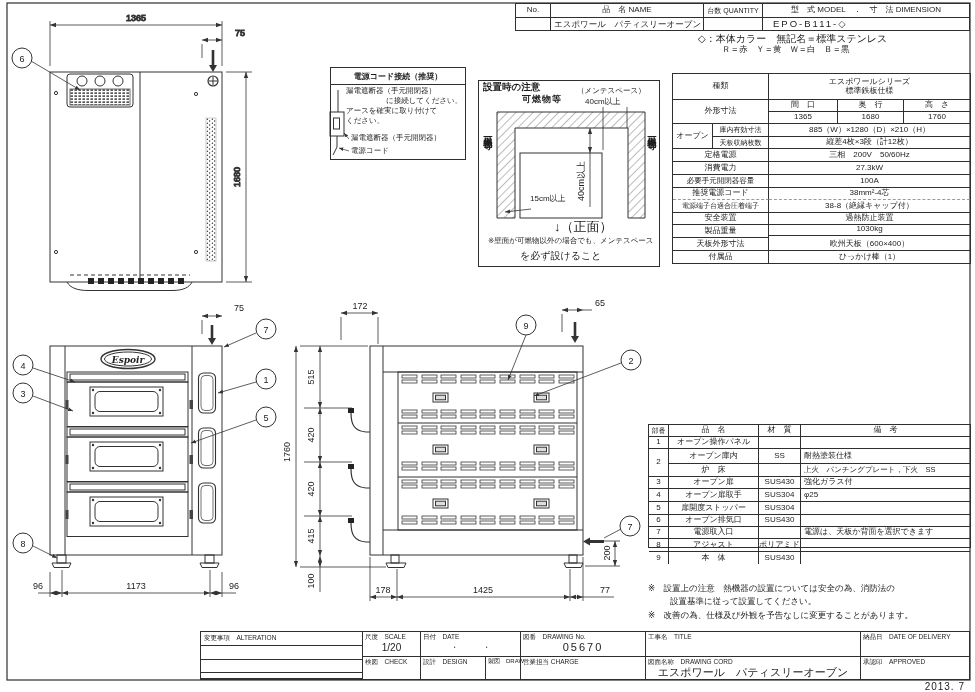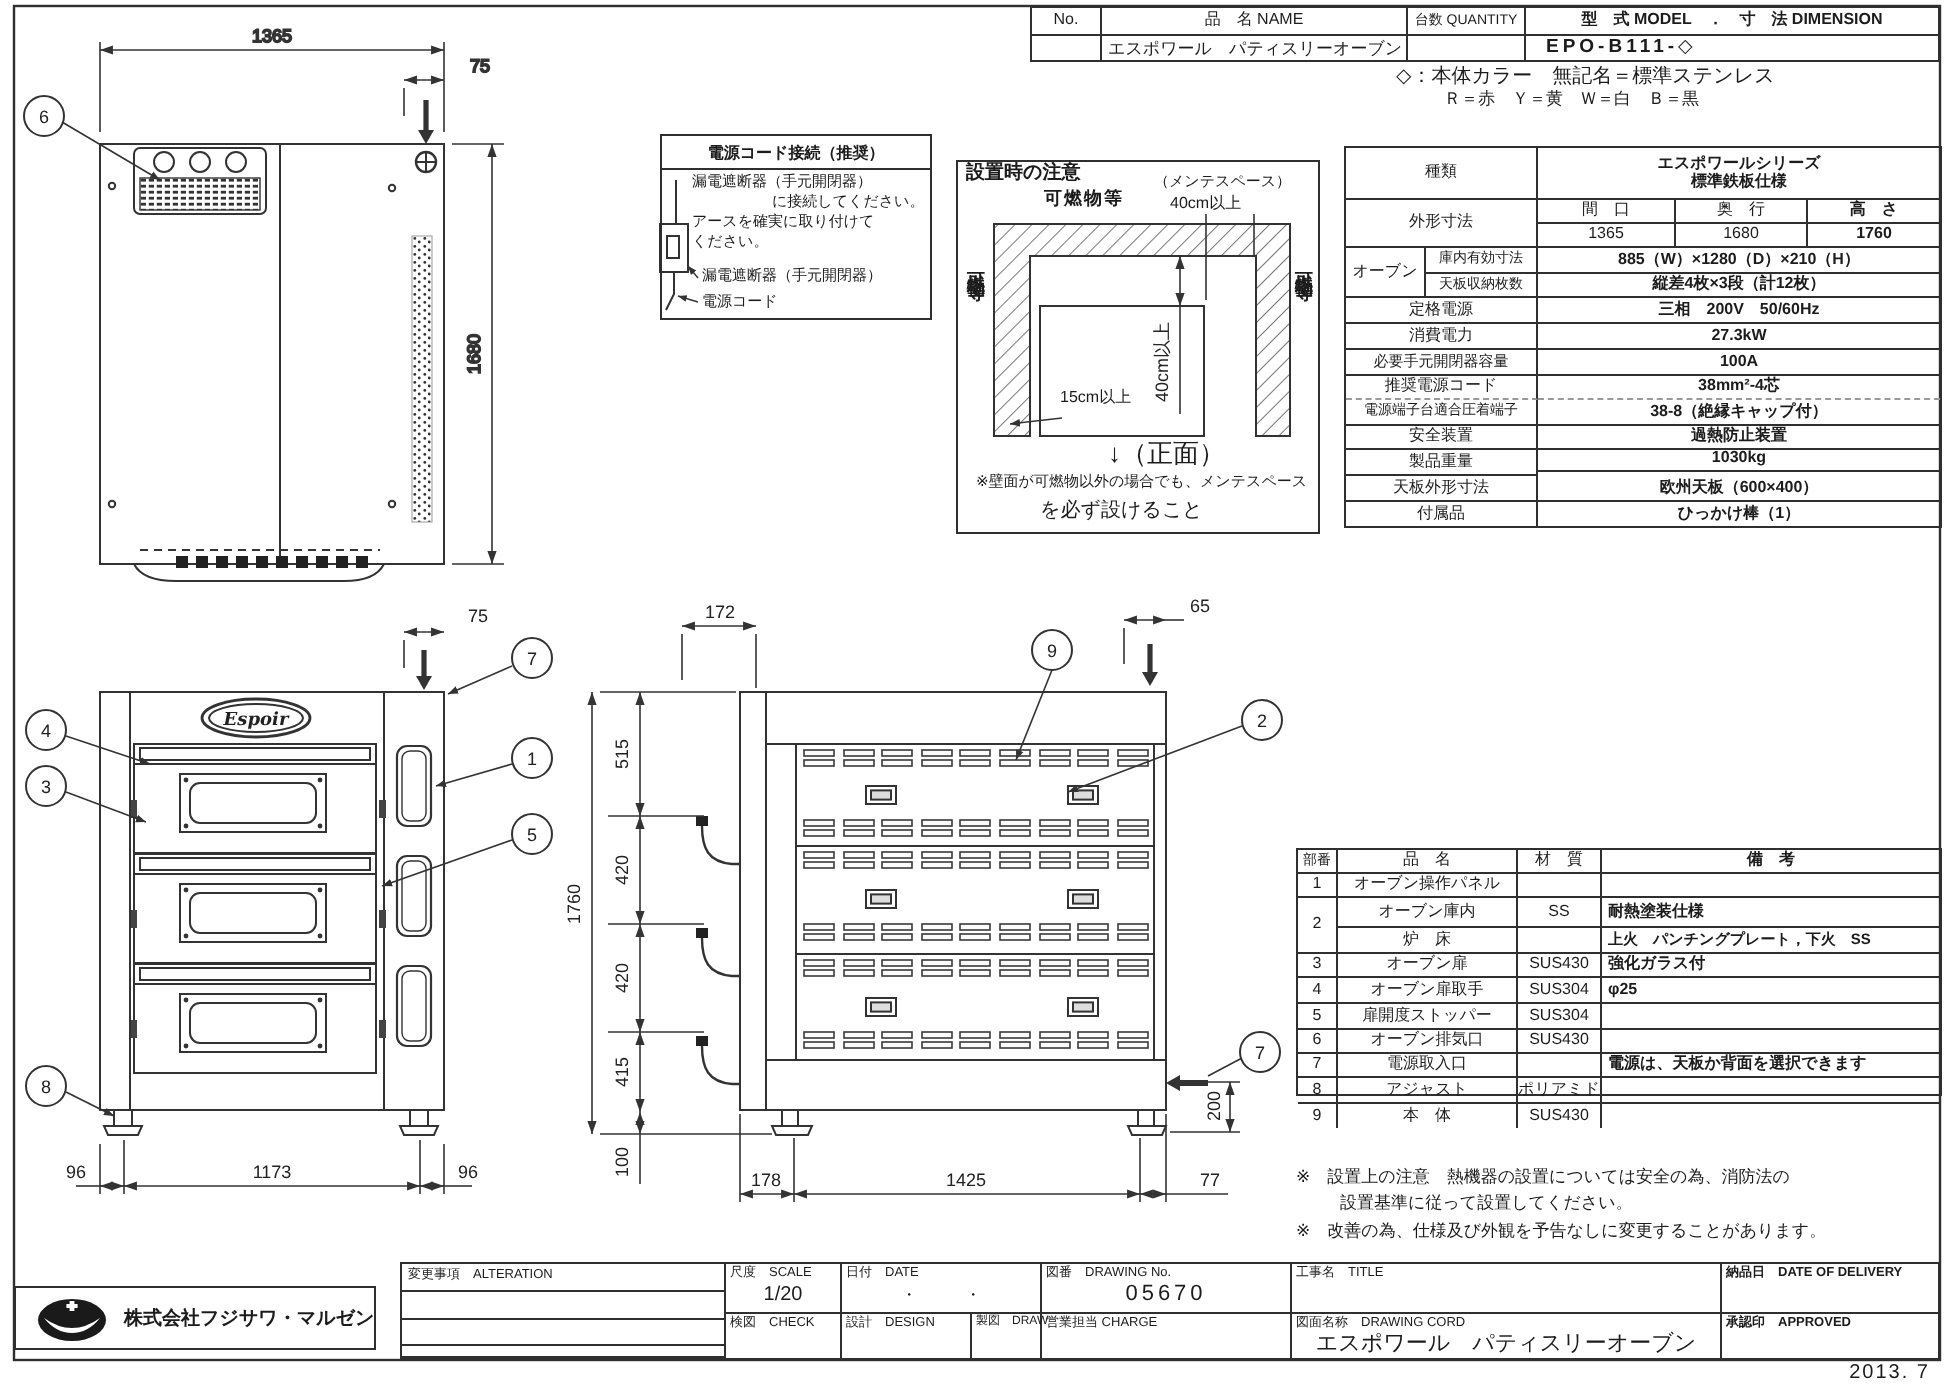--- a/index.html
+++ b/index.html
@@ -5,21 +5,21 @@
   html,body{margin:0;padding:0;background:#e8e8e8;}
   .sheet{position:relative;width:975px;height:692px;background:#ffffff;
     font-family:"Liberation Sans","DejaVu Sans",sans-serif;color:#1c1c1c;overflow:hidden;}
   svg{position:absolute;left:0;top:0;}
   svg text{font-family:"Liberation Sans","DejaVu Sans",sans-serif;font-size:9px;fill:#222;}
   .lbl{position:absolute;white-space:nowrap;font-size:8px;line-height:1.1;}
   .box{position:absolute;box-sizing:border-box;border:1px solid #2f2f2f;background:transparent;}
   .cell{position:absolute;box-sizing:border-box;display:flex;align-items:center;justify-content:center;
     text-align:center;font-size:8px;line-height:1.08;border-right:1px solid #2f2f2f;border-bottom:1px solid #2f2f2f;white-space:nowrap;}
   .cell.l{justify-content:flex-start;text-align:left;padding-left:3px;}
-  .cell.nr{border-right:none;font-weight:bold;}
+  .cell.nr{border-right:none;}
   .cell.nb{border-bottom:none;}
   .cell.dash{border-bottom:1px dashed #9a9a9a;}
   .cell.col{flex-direction:column;}
   .tiny{position:absolute;font-size:6.5px;left:2px;top:1px;white-space:nowrap;}
   .vtext{position:absolute;writing-mode:vertical-rl;text-orientation:upright;font-size:9px;font-weight:bold;letter-spacing:2px;white-space:nowrap;}
   .hline{position:absolute;left:0;right:0;height:1px;background:#2f2f2f;}
 </style>
 </head>
 <body>
 
@@ -552,25 +552,16 @@
   </div>
   <div class="cell nb" style="left:445px;top:25px;width:215px;height:22px;">
     <span class="tiny">図面名称　DRAWING CORD</span>
     <span style="font-size:11px;margin-top:9px;white-space:nowrap;">エスポワール　パティスリーオーブン</span>
   </div>
   <div class="cell nb nr" style="left:660px;top:25px;width:108px;height:22px;">
     <span class="tiny">承認印　APPROVED</span>
   </div>
 </div>
 
-<div class="box" style="left:7px;top:643px;width:181px;height:32px;display:flex;align-items:center;">
-  <svg width="44" height="28" viewBox="0 0 44 28" style="position:static;flex:0 0 auto;margin-left:6px;">
-    <ellipse cx="22" cy="15" rx="17" ry="10.5" fill="#1a1a1a"></ellipse>
-    <path d="M8,14 Q22,24 36,14 Q30,21.5 22,21.5 Q14,21.5 8,14 Z" fill="#fff"></path>
-    <rect x="20.8" y="5.5" width="2.4" height="5" fill="#fff"></rect>
-    <rect x="19.2" y="7" width="5.6" height="2" fill="#fff"></rect>
-  </svg>
-  <span style="font-size:9.5px;font-weight:bold;margin-left:4px;white-space:nowrap;">株式会社フジサワ・マルゼン</span>
+
+<div class="lbl" style="left:895px;top:681px;width:70px;text-align:right;font-size:10px;letter-spacing:1px;">2013. 7</div>
+
 </div>
 
-<div class="lbl" style="left:895px;top:681px;width:70px;text-align:right;font-size:10px;letter-spacing:1px;">2013. 7</div>
-
-</div>
-
 </body></html>

